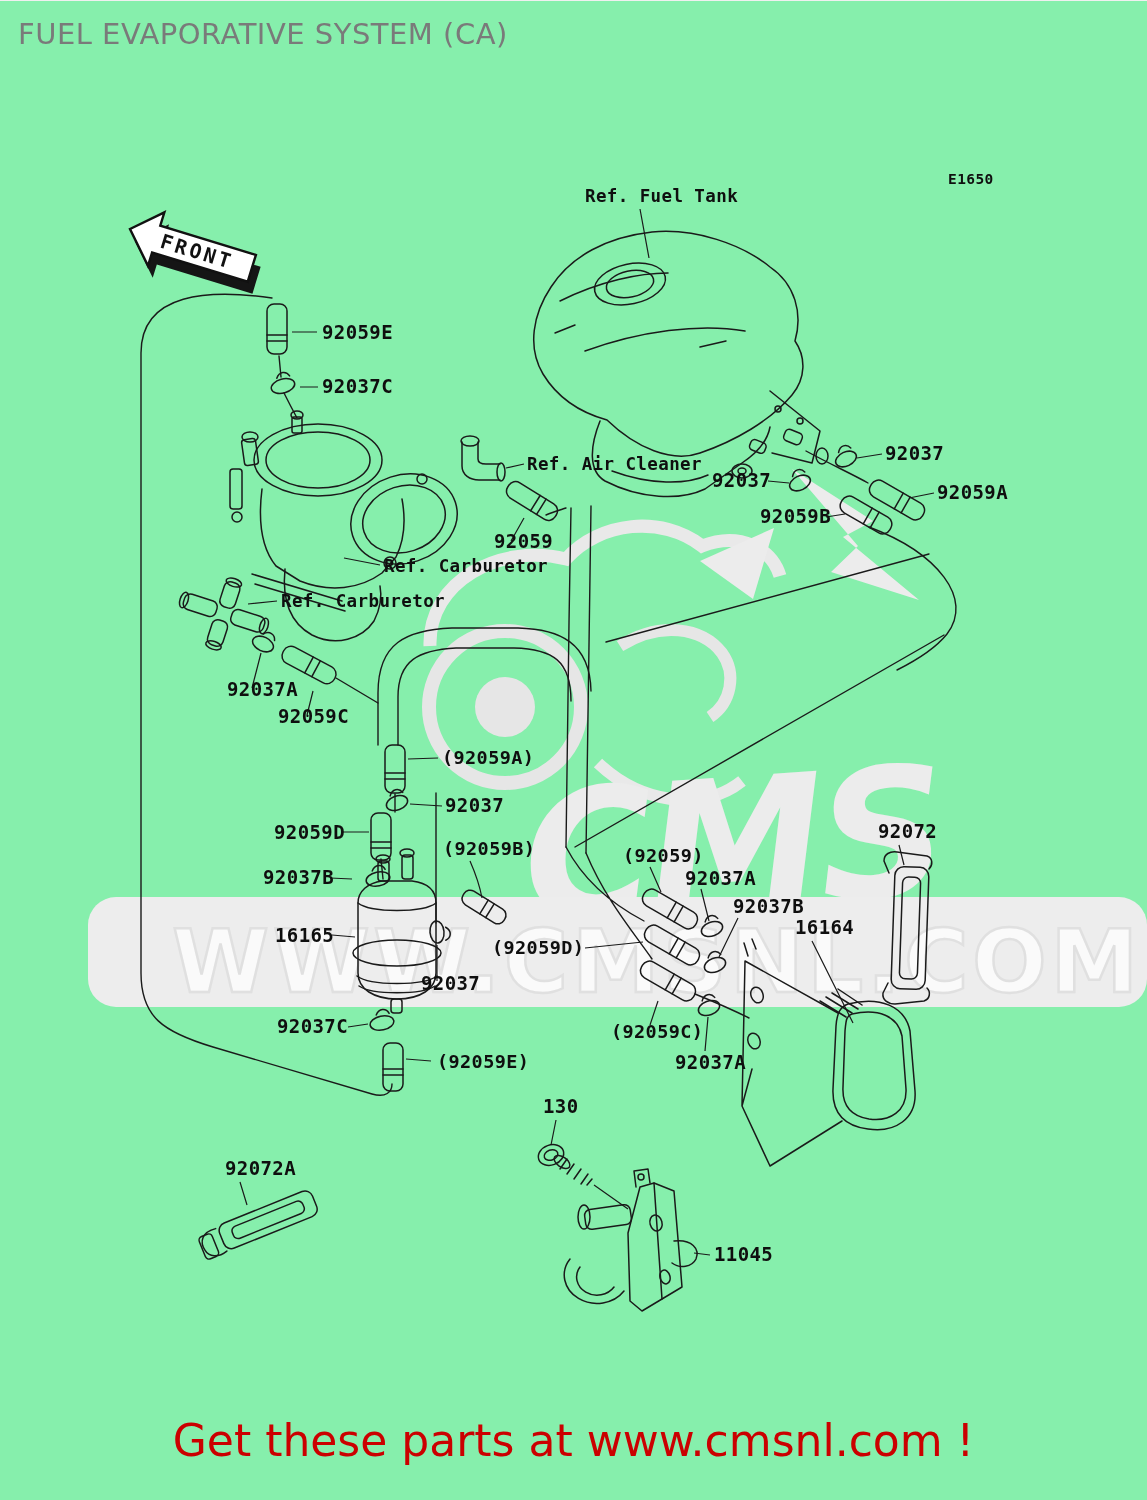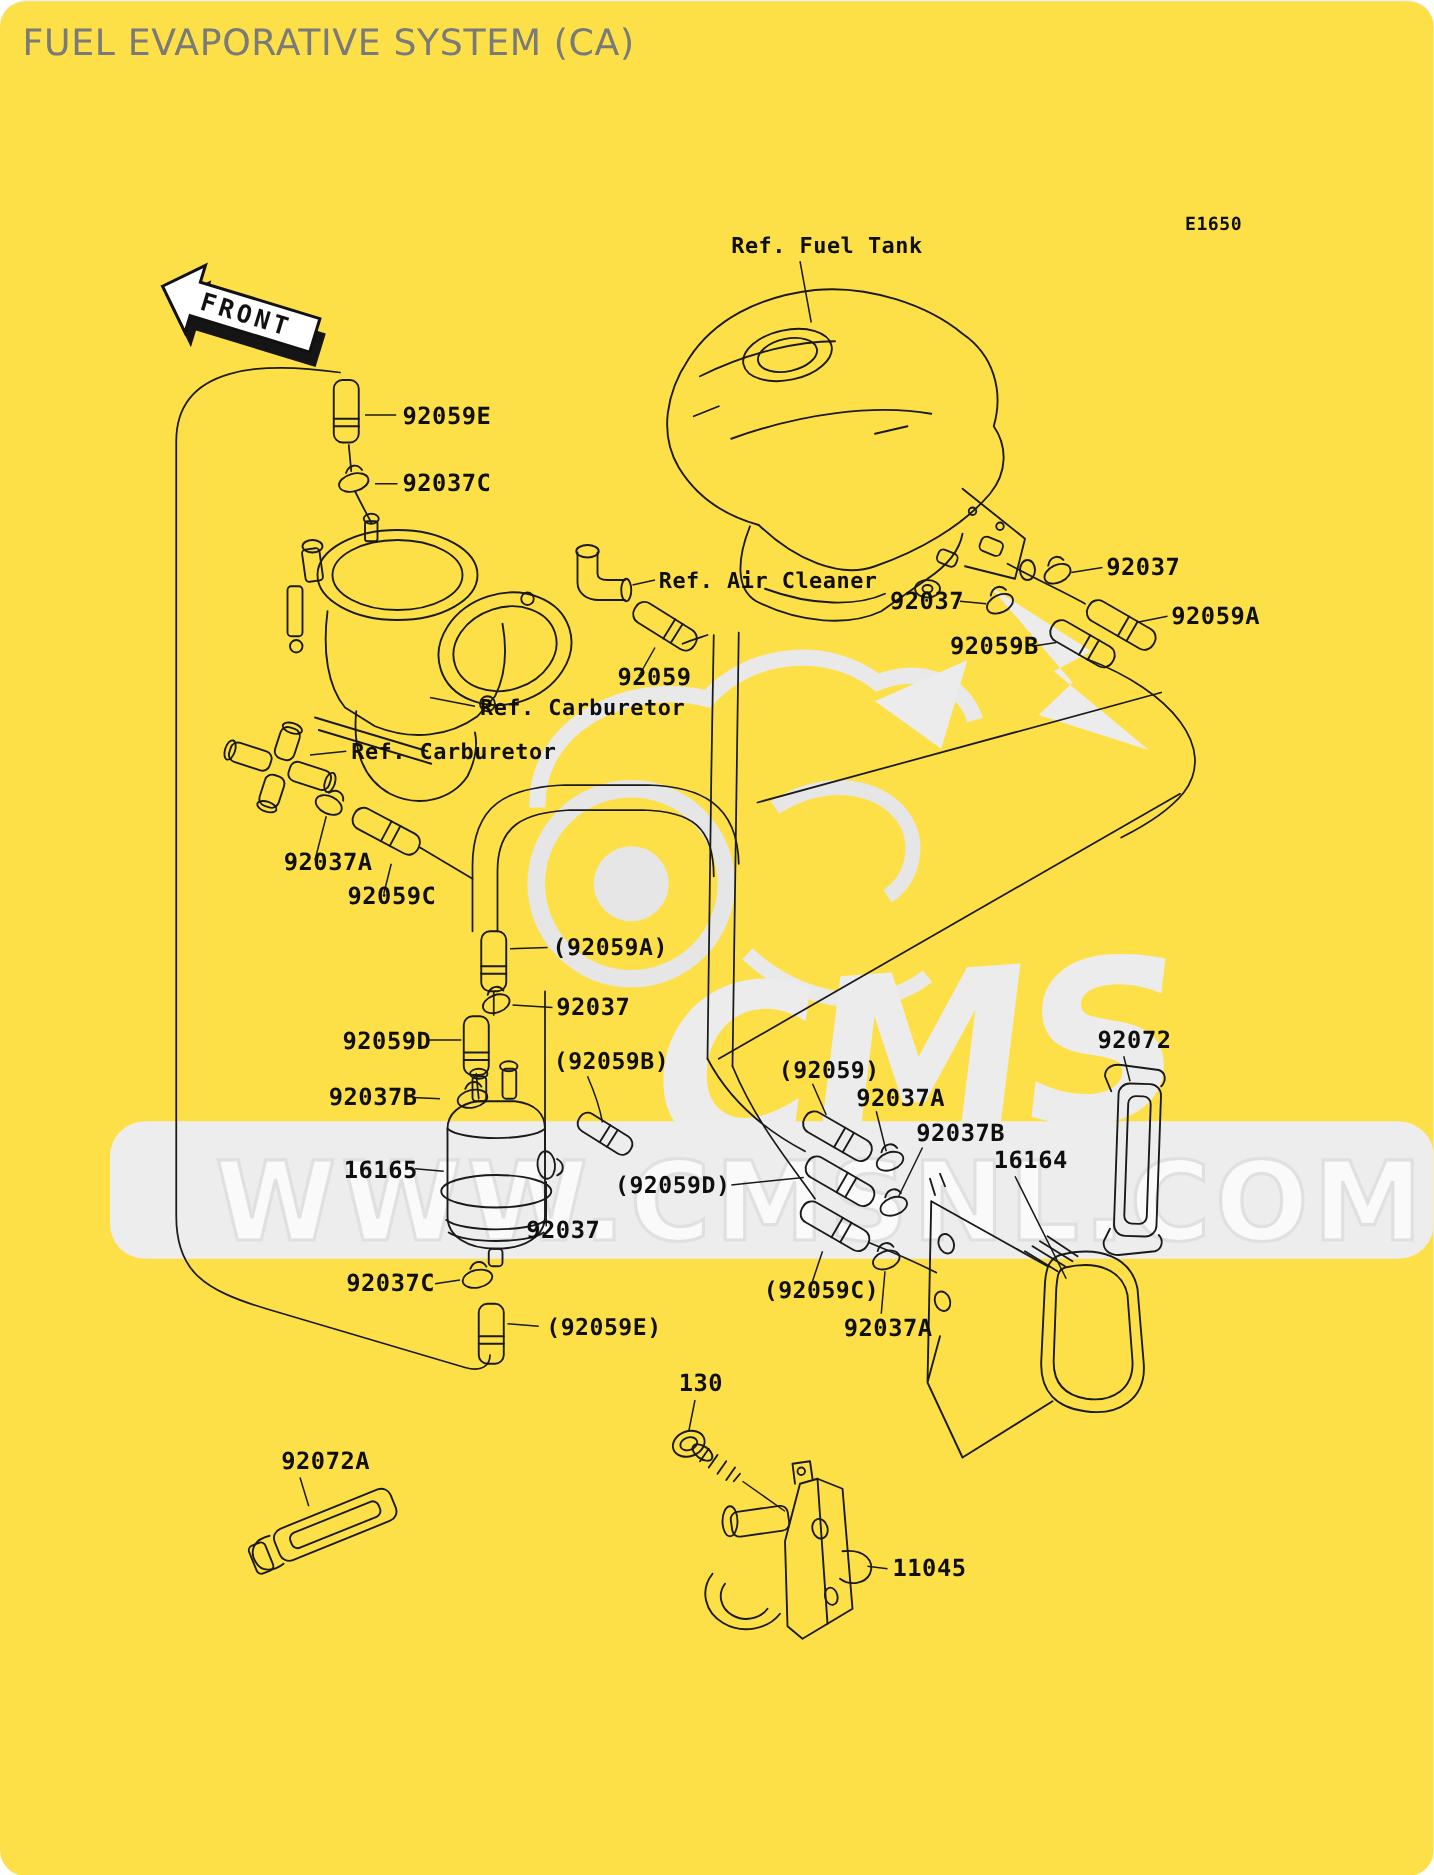--- a/index.html
+++ b/index.html
@@ -1,17 +1,17 @@
 <!DOCTYPE html>
 <html><head>
 <meta charset="utf-8">
 <style>
   html,body{margin:0;padding:0;background:#ffffff;}
-  .page{position:relative;width:1147px;height:1500px;background:#fde047;overflow:hidden;
-        font-family:"DejaVu Sans",sans-serif;border-top:1px solid #f0f0f0;border-radius:21px;}
+  .page{position:relative;width:1147px;height:1500px;background:#86efac;overflow:hidden;
+        font-family:"DejaVu Sans",sans-serif;border-top:1px solid #f0f0f0;}
   .title{position:absolute;left:18px;top:16px;font-size:29px;color:#7a7a7a;
          font-family:"DejaVu Sans",sans-serif;letter-spacing:.5px;white-space:nowrap;}
   .footer{position:absolute;left:0;right:0;top:1414px;text-align:center;
           font-size:44px;color:#cb0000;font-family:"DejaVu Sans",sans-serif;white-space:nowrap;}
   svg{position:absolute;left:0;top:0;}
   .plabel{font-family:"DejaVu Sans Mono",monospace;font-weight:700;fill:#0f0f0f;letter-spacing:.4px;}
   .wmtext{font-family:"DejaVu Sans",sans-serif;font-weight:700;}
 </style>
 </head>
 <body>
@@ -312,13 +312,14 @@
         <text x="611" y="1037" class="plabel" font-size="18.5">(92059C)</text>
         <text x="675" y="1068" class="plabel" font-size="19">92037A</text>
         <text x="277" y="1032" class="plabel" font-size="19">92037C</text>
         <text x="437" y="1067" class="plabel" font-size="18.5">(92059E)</text>
         <text x="543" y="1112" class="plabel" font-size="19">130</text>
         <text x="225" y="1174" class="plabel" font-size="19">92072A</text>
         <text x="714" y="1260" class="plabel" font-size="19">11045</text>
       </g>
   </svg>
 
+  <div class="footer">Get these parts at www.cmsnl.com !</div>
 </div>
 
 </body></html>

